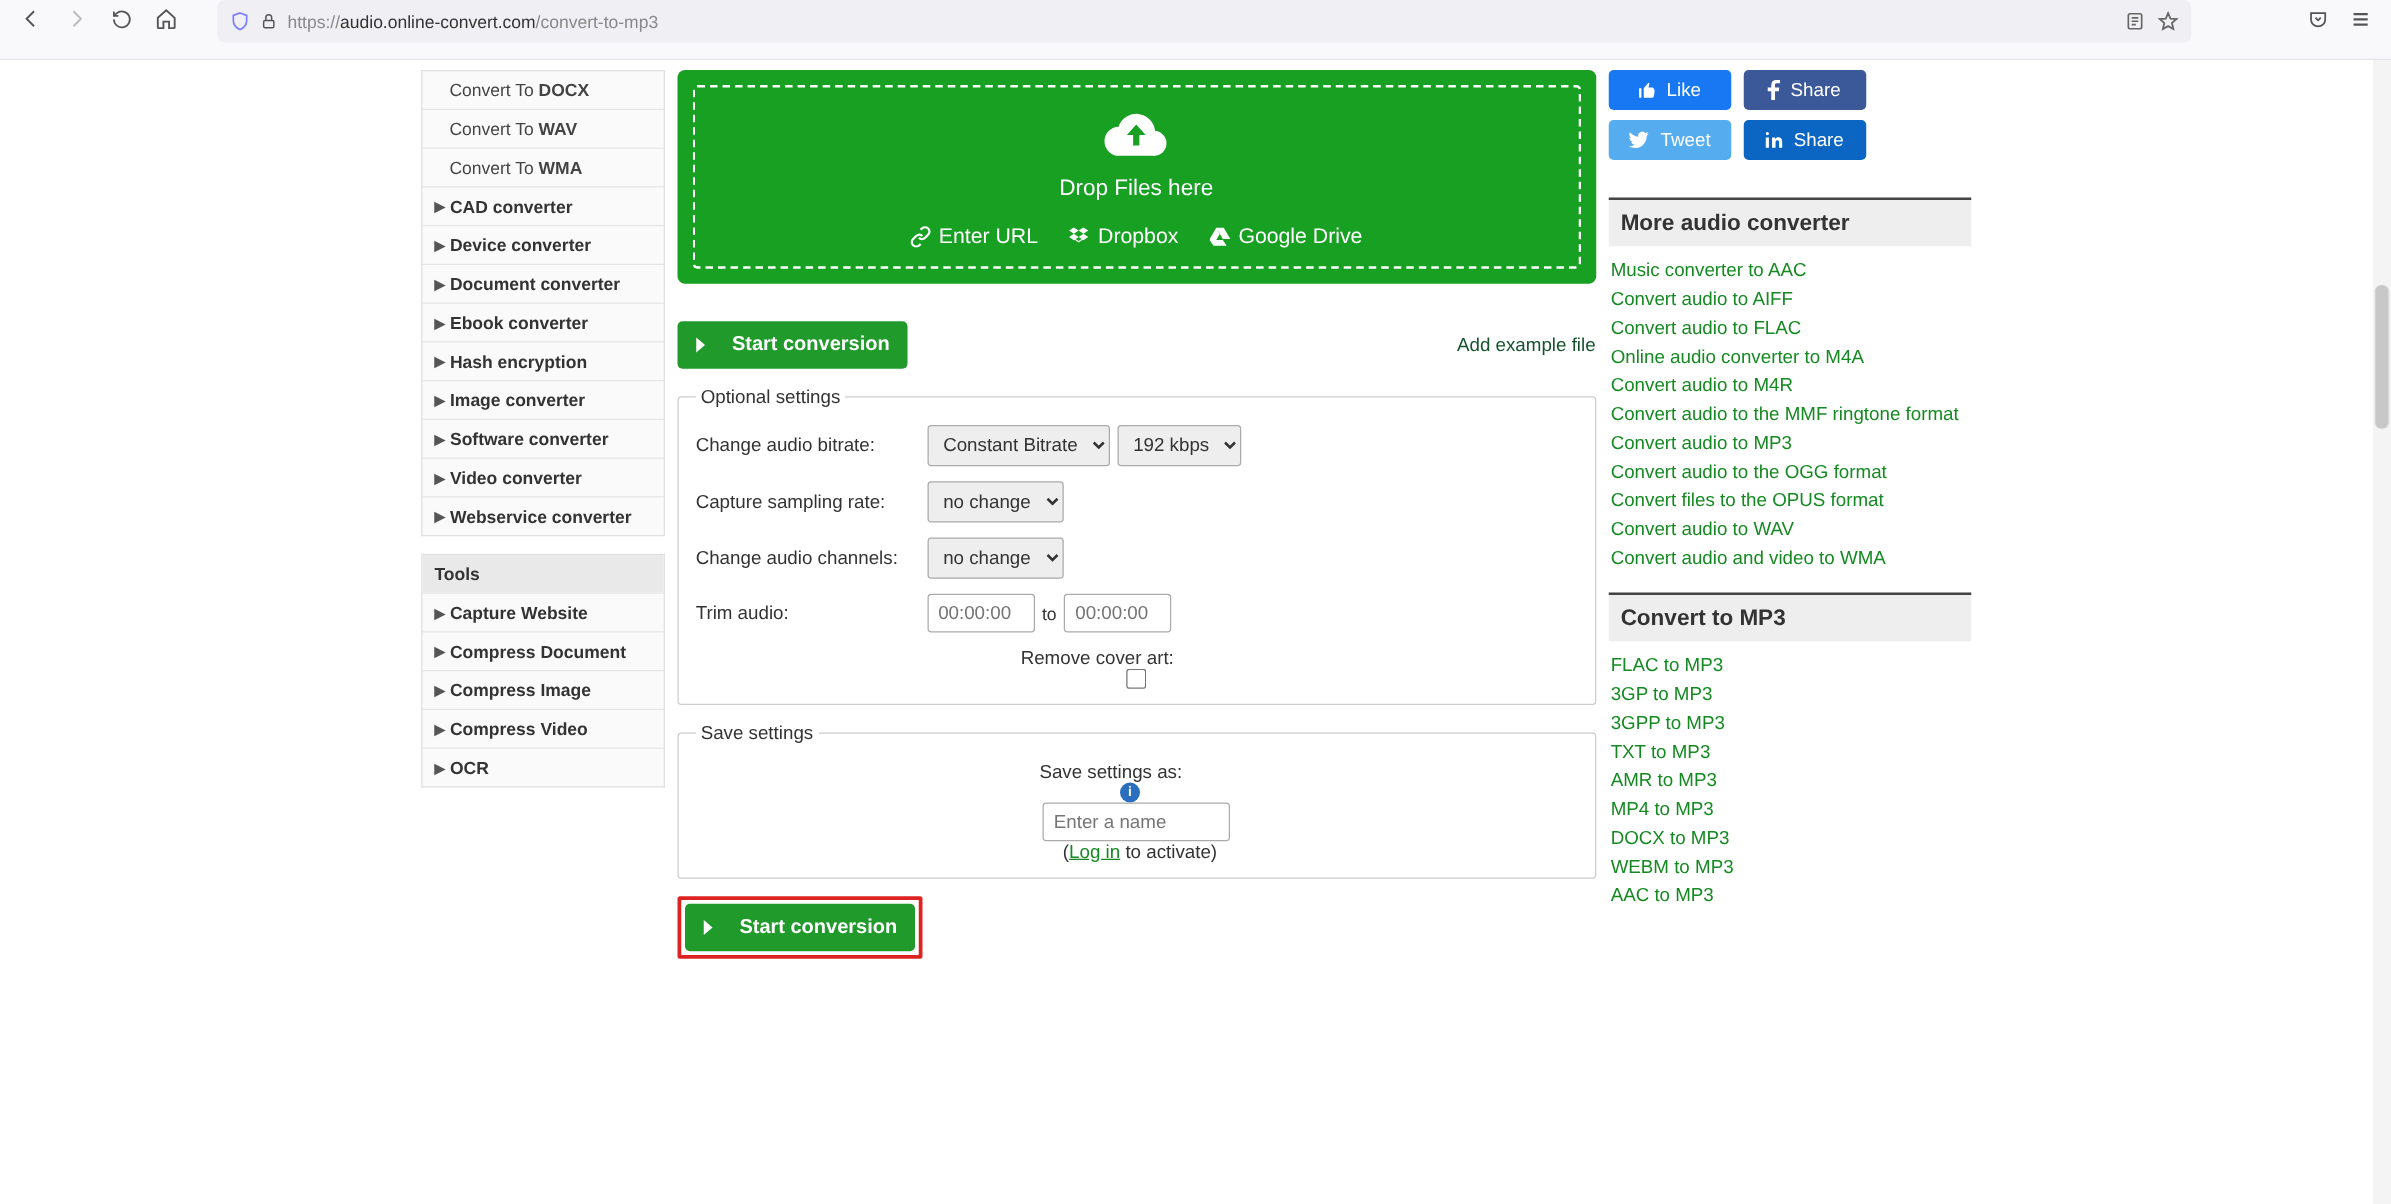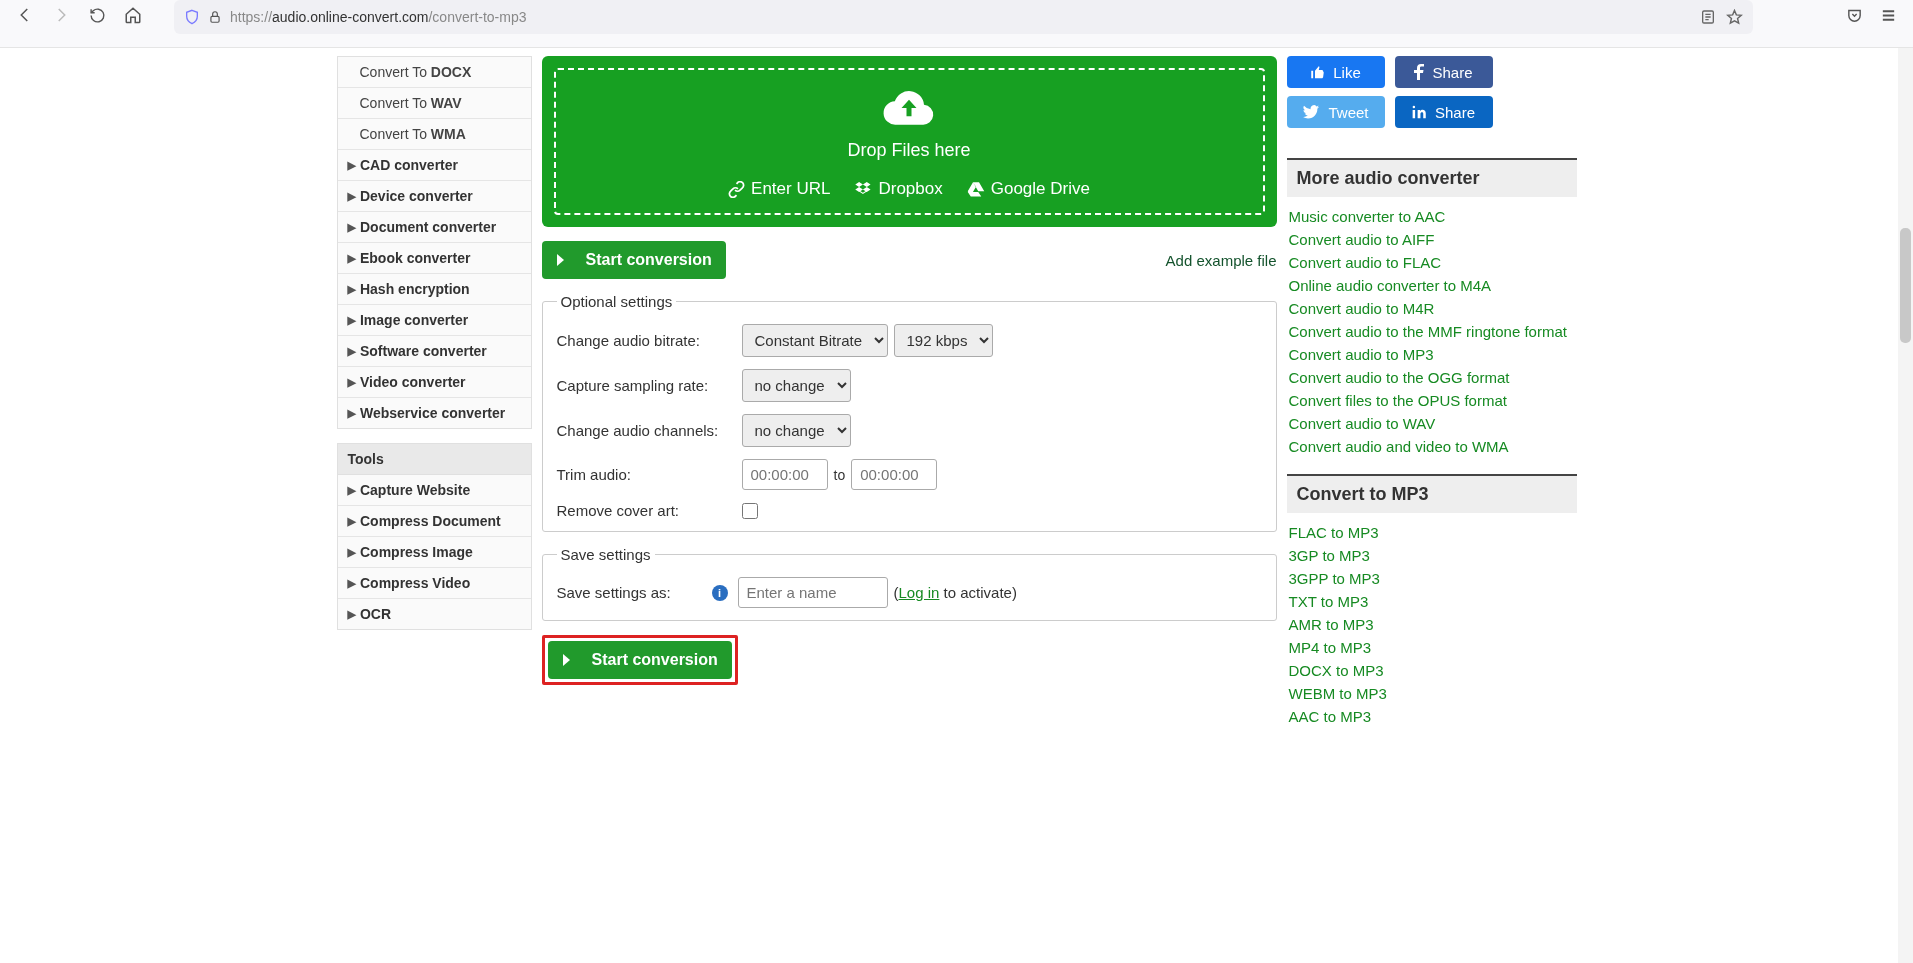--- a/index.html
+++ b/index.html
@@ -25,40 +25,40 @@
 .side-list { list-style: none; border: 1px solid #e0e0e0; background: #fafafa; }
 .side-list li { padding: 7px 10px; border-bottom: 1px solid #e5e5e5; font-size: 14px; }
 .side-list li:last-child { border-bottom: none; }
 .side-sub { color: #444; padding-left: 22px !important; font-weight: 400; }
 .side-sub .fmt { font-weight: 700; }
 .side-item { font-weight: 700; color: #333; display: flex; align-items: center; gap: 4px; }
 .side-head { background: #e9e9e9; font-weight: 700; font-size: 16px; color: #333; }
 .caret { font-size: 11px; color: #555; }
 
 
-.dropzone { background: #17a022; border-radius: 6px; padding: 12px; margin-bottom: 14px; }
+.dropzone { background: #17a022; border-radius: 6px; padding: 12px; margin-bottom: 30px; }
 .dropzone-inner { border: 2px dashed #fff; border-radius: 4px; padding: 18px 10px 14px; display: flex; flex-direction: column; align-items: center; color: #fff; gap: 12px; }
 .cloud-icon { width: 56px; height: 40px; }
 .drop-text { font-size: 18px; }
 .choose-btn { background: #fff; color: #333; border: none; border-radius: 4px; padding: 10px 18px; font-size: 17px; font-weight: 500; display: flex; align-items: center; gap: 8px; }
 .dz-highlight { border: 3px solid #d22; padding: 3px; border-radius: 2px; display:inline-block; }
 .dz-links { display: flex; gap: 24px; font-size: 17px; margin-top: 6px; }
 .dz-link { display: flex; align-items: center; gap: 6px; }
 
 
 .start-row { display: flex; justify-content: space-between; align-items: center; margin-bottom: 14px; }
 .start-btn { background: #219a2c; color: #fff; border: none; border-radius: 4px; padding: 10px 14px; font-size: 16px; font-weight: 600; display: flex; align-items: center; gap: 20px; }
 .start-btn-wrap { border: 3px solid #d22; padding: 3px; display: inline-block; border-radius: 2px; }
 .example-link { color: #14532d; font-size: 15px; }
 
 
 fieldset { border: 1px solid #ccc; border-radius: 3px; padding: 14px 14px 12px; margin-bottom: 14px; }
 legend { padding: 0 4px; font-size: 15px; color: #333; }
 .setting-row { display: flex; align-items: center; margin-bottom: 12px; }
-.setting-row:last-child { margin-bottom: 0; }
+.setting-row:last-child { margin-bottom: 0; flex-direction: column; }
 .setting-label { width: 185px; font-size: 15px; color: #333; }
 select { background: #eee; border: 1px solid #aaa; border-radius: 3px; padding: 6px 8px; font-size: 15px; color: #333; }
 .trim-input { width: 86px; border: 1px solid #aaa; border-radius: 3px; padding: 6px 8px; font-size: 15px; }
 .trim-to { margin: 0 6px; }
 .name-input { width: 150px; border: 1px solid #aaa; border-radius: 3px; padding: 6px 8px; font-size: 15px; }
 .info-icon { width: 16px; height: 16px; background: #2a6ec0; color: #fff; border-radius: 50%; font-size: 11px; font-weight: 700; display: inline-flex; align-items: center; justify-content: center; margin-right: 10px; }
 .login-link { color: #168a22; text-decoration: underline; }
 .activate-text { font-size: 15px; }
 input[type="checkbox"] { width: 16px; height: 16px; }
 

